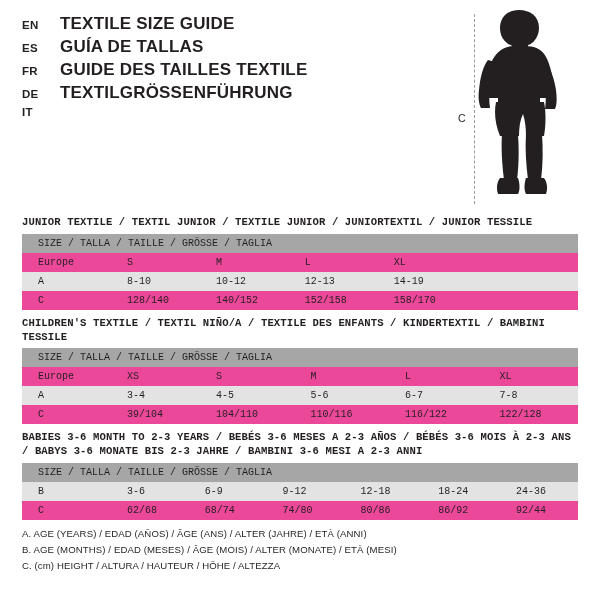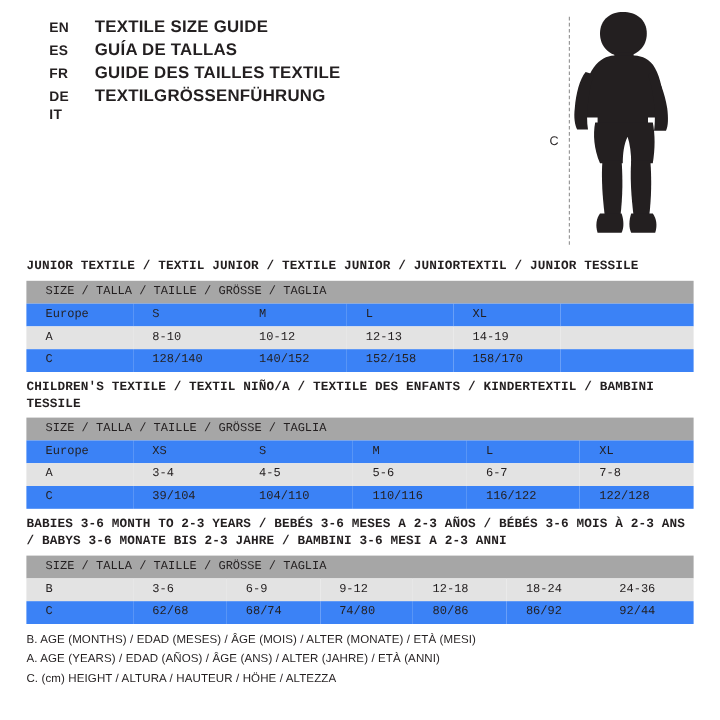--- a/index.html
+++ b/index.html
@@ -20,36 +20,35 @@
     height: 600px;
     box-sizing: border-box;
   }
 
   
   .header {
     position: absolute;
     left: 22px;
     top: 14px;
     width: 420px;
-    margin-left: 19px;
   }
   .header-row {
     display: flex;
     align-items: baseline;
     margin-bottom: 3px;
   }
   .lang-code {
     width: 38px;
     font-size: 11.5px;
     font-weight: bold;
     letter-spacing: 0.3px;
     color: #231f20;
   }
   .lang-title {
-    font-size: 14px;
+    font-size: 17px;
     font-weight: bold;
     letter-spacing: 0.2px;
     color: #231f20;
     text-transform: uppercase;
   }
 
   
   .figure {
     position: absolute;
     left: 440px;
@@ -111,21 +110,21 @@
     background: #a6a6a6;
     color: #231f20;
     font-size: 9.6px;
     font-weight: normal;
     padding: 4px 0 4px 6px;
   }
   .row-shade td {
     background: #e3e3e3;
   }
   .row-plain td {
-    background: #3b82f6;
+    background: #ec4899;
   }
 
   
   .legend {
     position: absolute;
     left: 22px;
     top: 528px;
     width: 556px;
   }
   .legend-line {
@@ -321,18 +320,18 @@
           <td>80/86</td>
           <td>86/92</td>
           <td>92/44</td>
         </tr>
       </tbody>
         </table>
     </div>
   </div>
 
   <div class="legend">
+    <div class="legend-line">A. AGE (YEARS) / EDAD (AÑOS) / ÂGE (ANS) / ALTER (JAHRE) / ETÀ (ANNI)</div>
     <div class="legend-line">B. AGE (MONTHS) / EDAD (MESES) / ÂGE (MOIS) / ALTER (MONATE) / ETÀ (MESI)</div>
-    <div class="legend-line">A. AGE (YEARS) / EDAD (AÑOS) / ÂGE (ANS) / ALTER (JAHRE) / ETÀ (ANNI)</div>
     <div class="legend-line">C. (cm) HEIGHT / ALTURA / HAUTEUR / HÖHE / ALTEZZA</div>
   </div>
 
 </div>
 
 </body></html>

